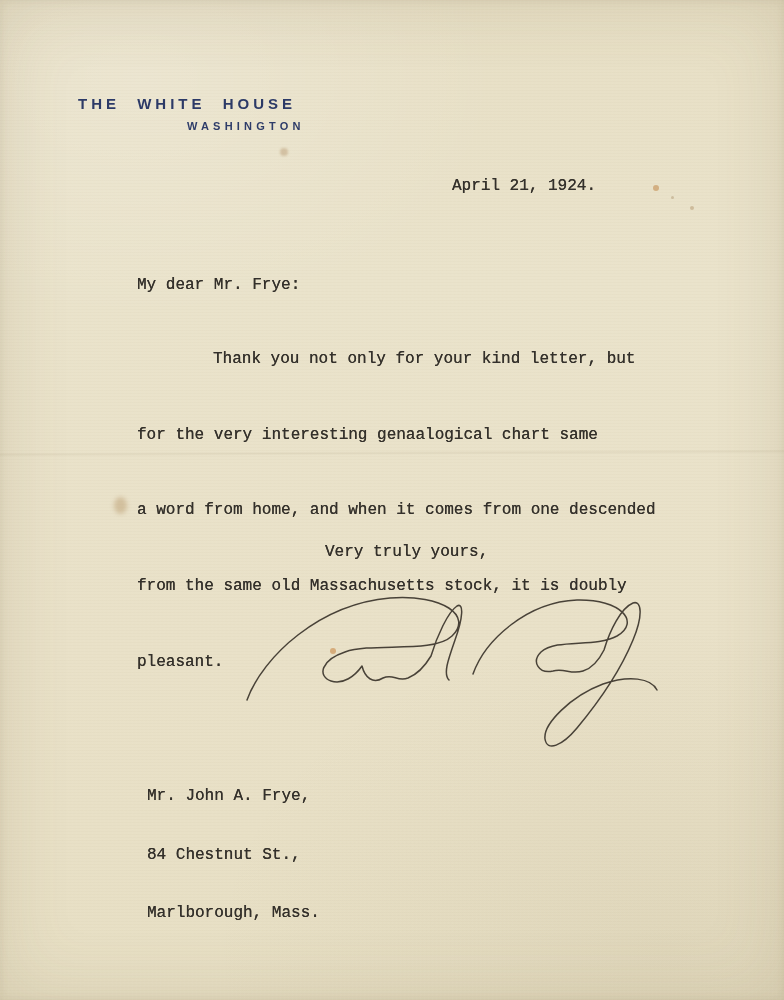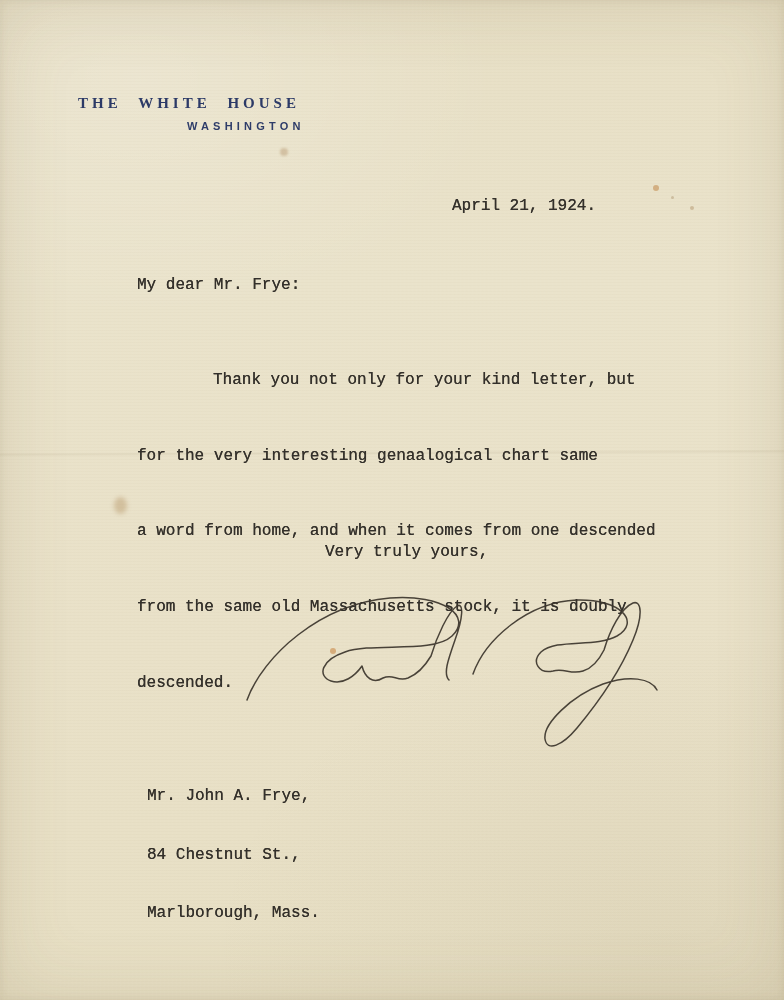--- a/index.html
+++ b/index.html
@@ -23,45 +23,45 @@
       repeating-linear-gradient(0deg, rgba(120,100,60,0.022) 0 1px, transparent 1px 3px),
       repeating-linear-gradient(90deg, rgba(255,255,255,0.025) 0 1px, transparent 1px 4px);
   }
   .crease {
     position: absolute; left: 0; top: 451px; width: 784px; height: 4px;
     background: linear-gradient(180deg, transparent, rgba(110,90,55,0.07), transparent);
     transform: rotate(-0.25deg);
   }
   .letterhead-title {
     position: absolute; left: 78px; top: 95px;
-    font-family: Liberation Serif, serif;
+    font-family: Liberation Sans, sans-serif;
     font-weight: 700; font-size: 15px;
     letter-spacing: 4px; word-spacing: 9px;
     color: #2c3a67;
   }
   .letterhead-subtitle {
     position: absolute; left: 187px; top: 120px;
     font-family: "Liberation Sans", sans-serif;
     font-weight: 700; font-size: 11px;
     letter-spacing: 4.2px;
     color: #2e3c69;
   }
   .type {
     position: absolute;
     font-family: "Liberation Mono", monospace;
     font-size: 16px;
     color: #33302b;
     text-shadow: 0 0 0.5px rgba(45,40,32,0.75), 0.2px 0.2px 0.6px rgba(45,40,32,0.35);
     white-space: pre;
   }
-  .date     { left: 452px; top: 177px; margin-top: 20px; }
+  .date     { left: 452px; top: 177px; }
   .salute   { left: 137px; top: 276px; }
   .body-block { left: 137px; top: 314px; }
   .body-block .bline { height: 39.7px; }
-  .body-block .bline.indent { padding-left: 76px; margin-top: 21px; }
+  .body-block .bline.indent { padding-left: 76px; }
   .closing  { left: 325px; top: 543px; }
   .recipient { left: 147px; top: 751px; }
   .recipient .rline { height: 22.7px; }
   .signature {
     position: absolute; left: 205px; top: 578px;
     width: 480px; height: 205px;
   }
   .signature path {
     fill: none; stroke: #3b342b; stroke-width: 1.5px;
     stroke-linecap: round; stroke-linejoin: round; opacity: 0.92;
@@ -86,21 +86,21 @@
 
   <div class="type date">April 21, 1924.</div>
 
   <div class="type salute">My dear Mr. Frye:</div>
 
   <div class="type body-block">
     <div class="bline indent">Thank you not only for your kind letter, but</div>
     <div class="bline">for the very interesting genaalogical chart same</div>
     <div class="bline">a word from home, and when it comes from one descended</div>
     <div class="bline">from the same old Massachusetts stock, it is doubly</div>
-    <div class="bline">descended.</div>
+    <div class="bline">pleasant.</div>
   </div>
 
   <div class="type closing">Very truly yours,</div>
 
   <svg class="signature" viewBox="0 0 480 205" xmlns="http://www.w3.org/2000/svg" aria-label="Calvin Coolidge">
     <path d="
       M 42 122
       C 58 78, 115 26, 185 20
       C 238 16, 268 38, 247 58
       C 228 76, 168 64, 140 74

